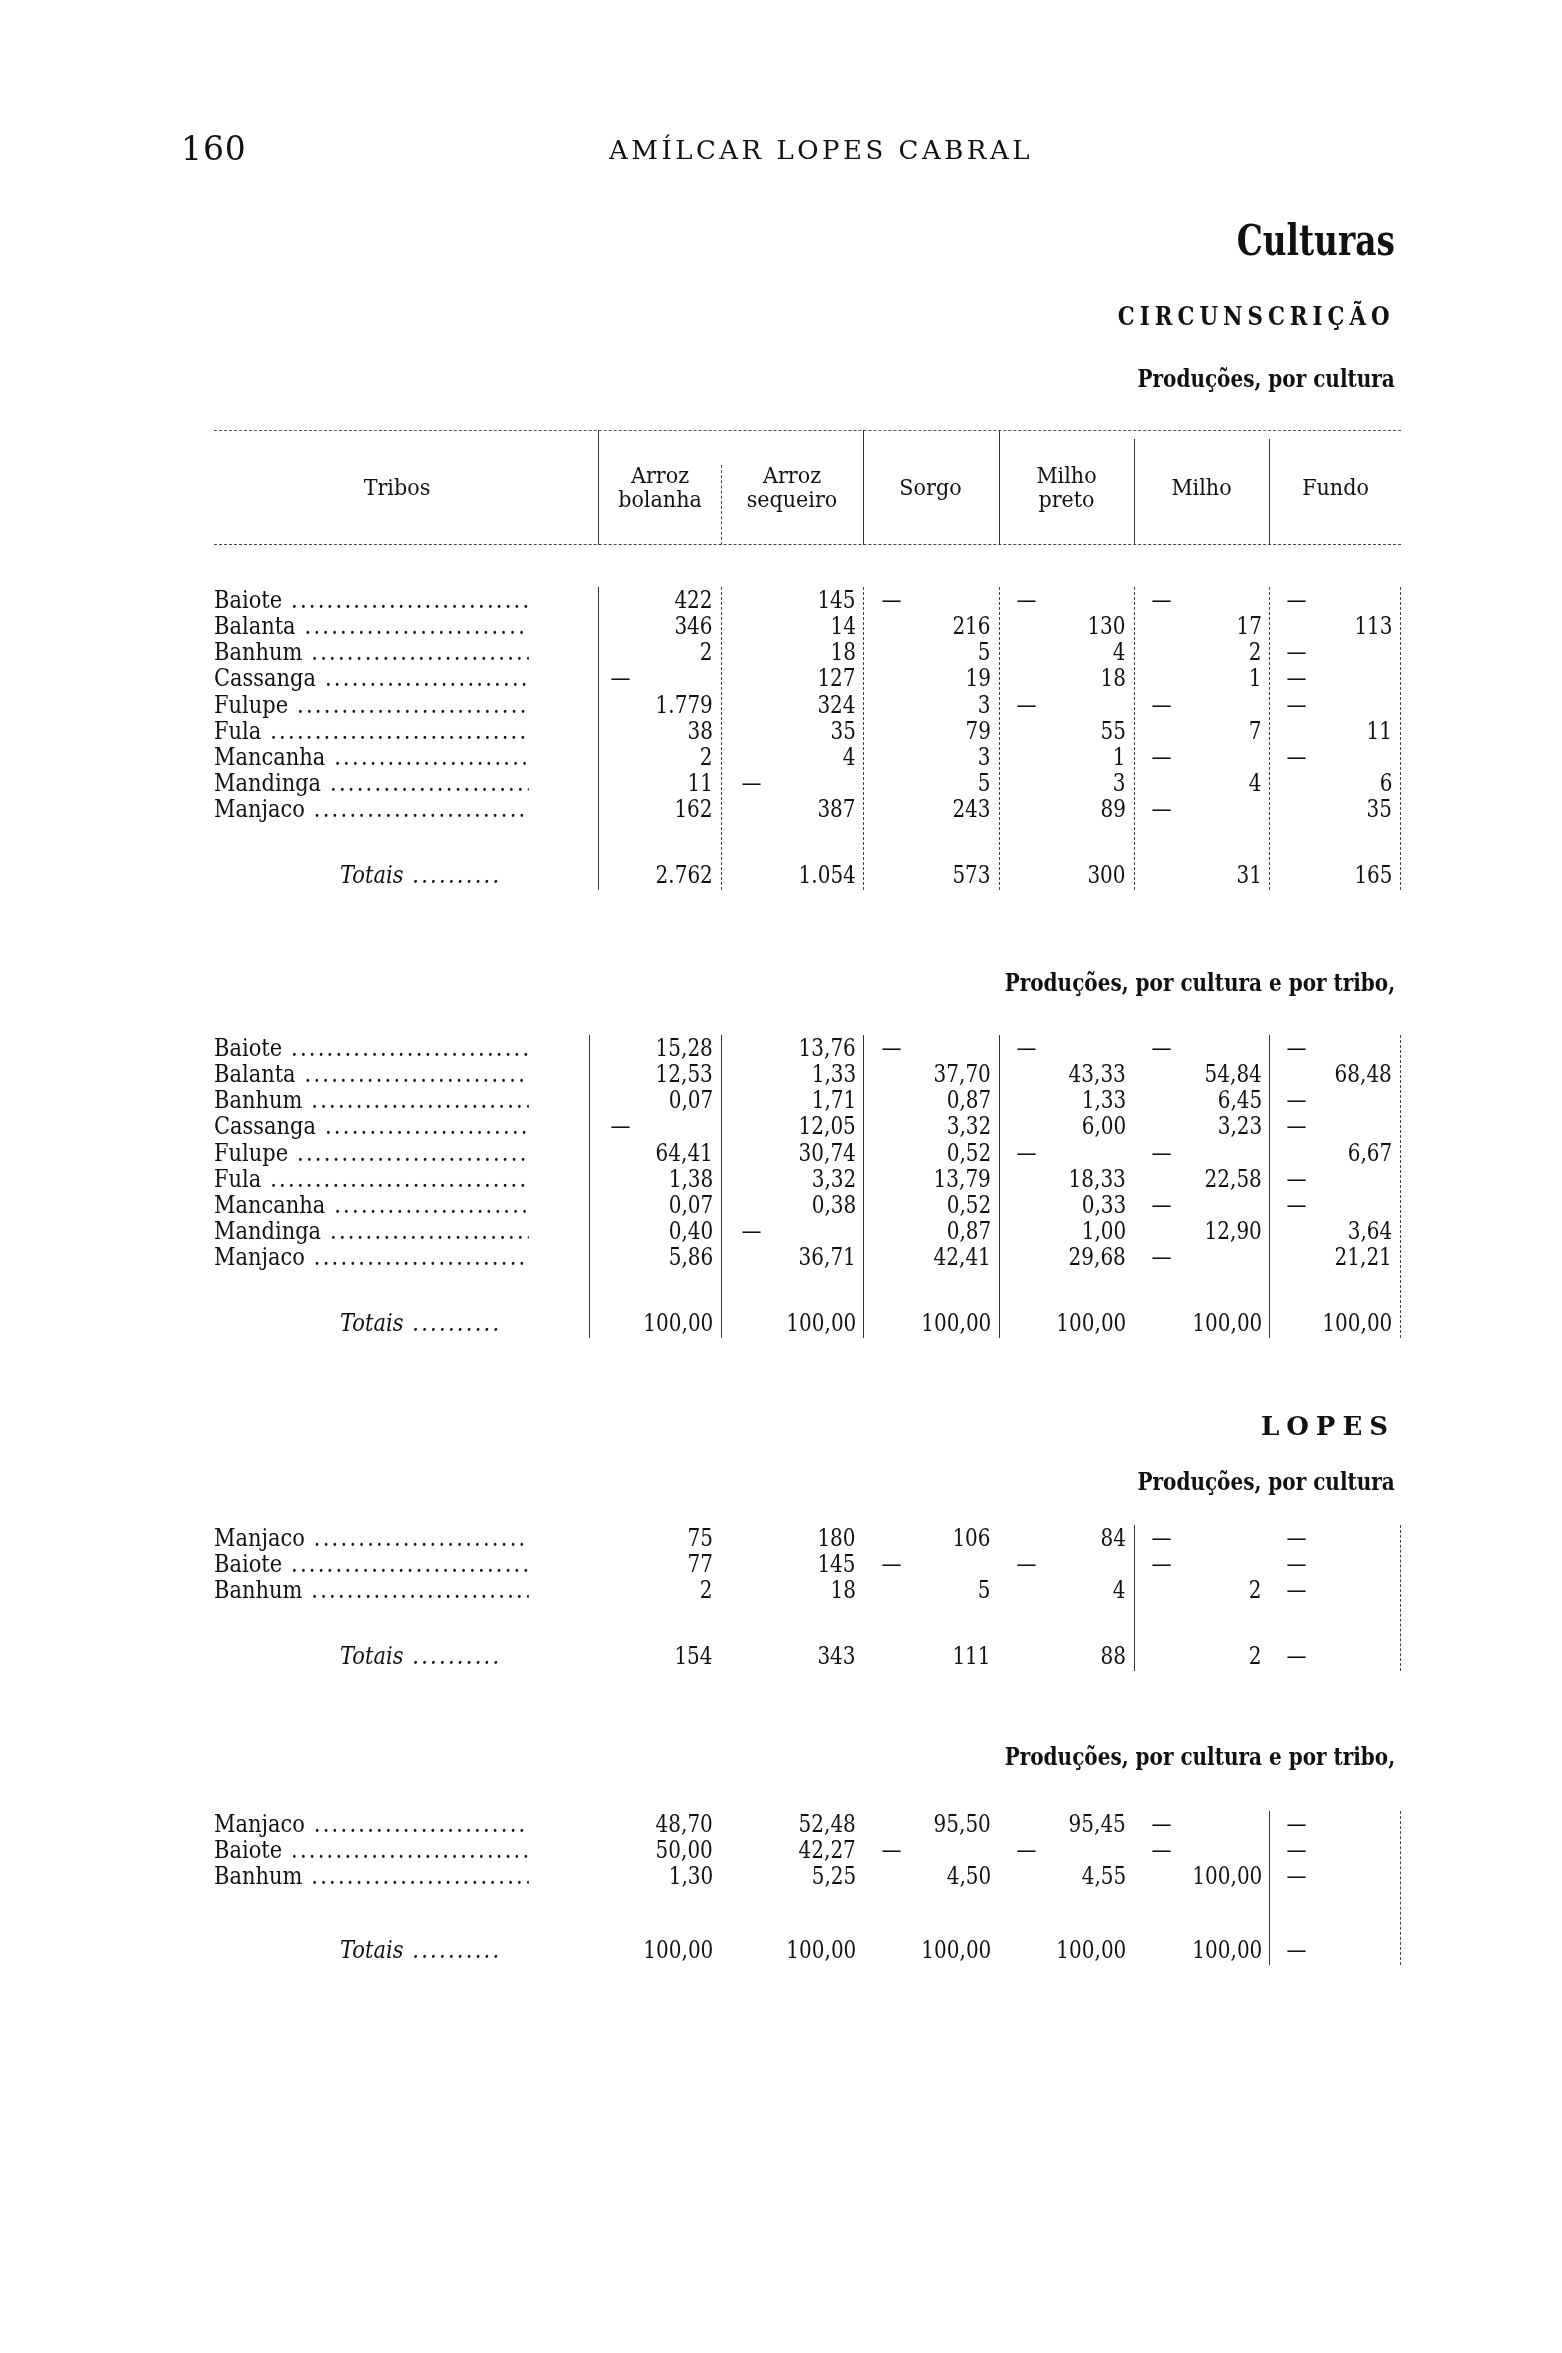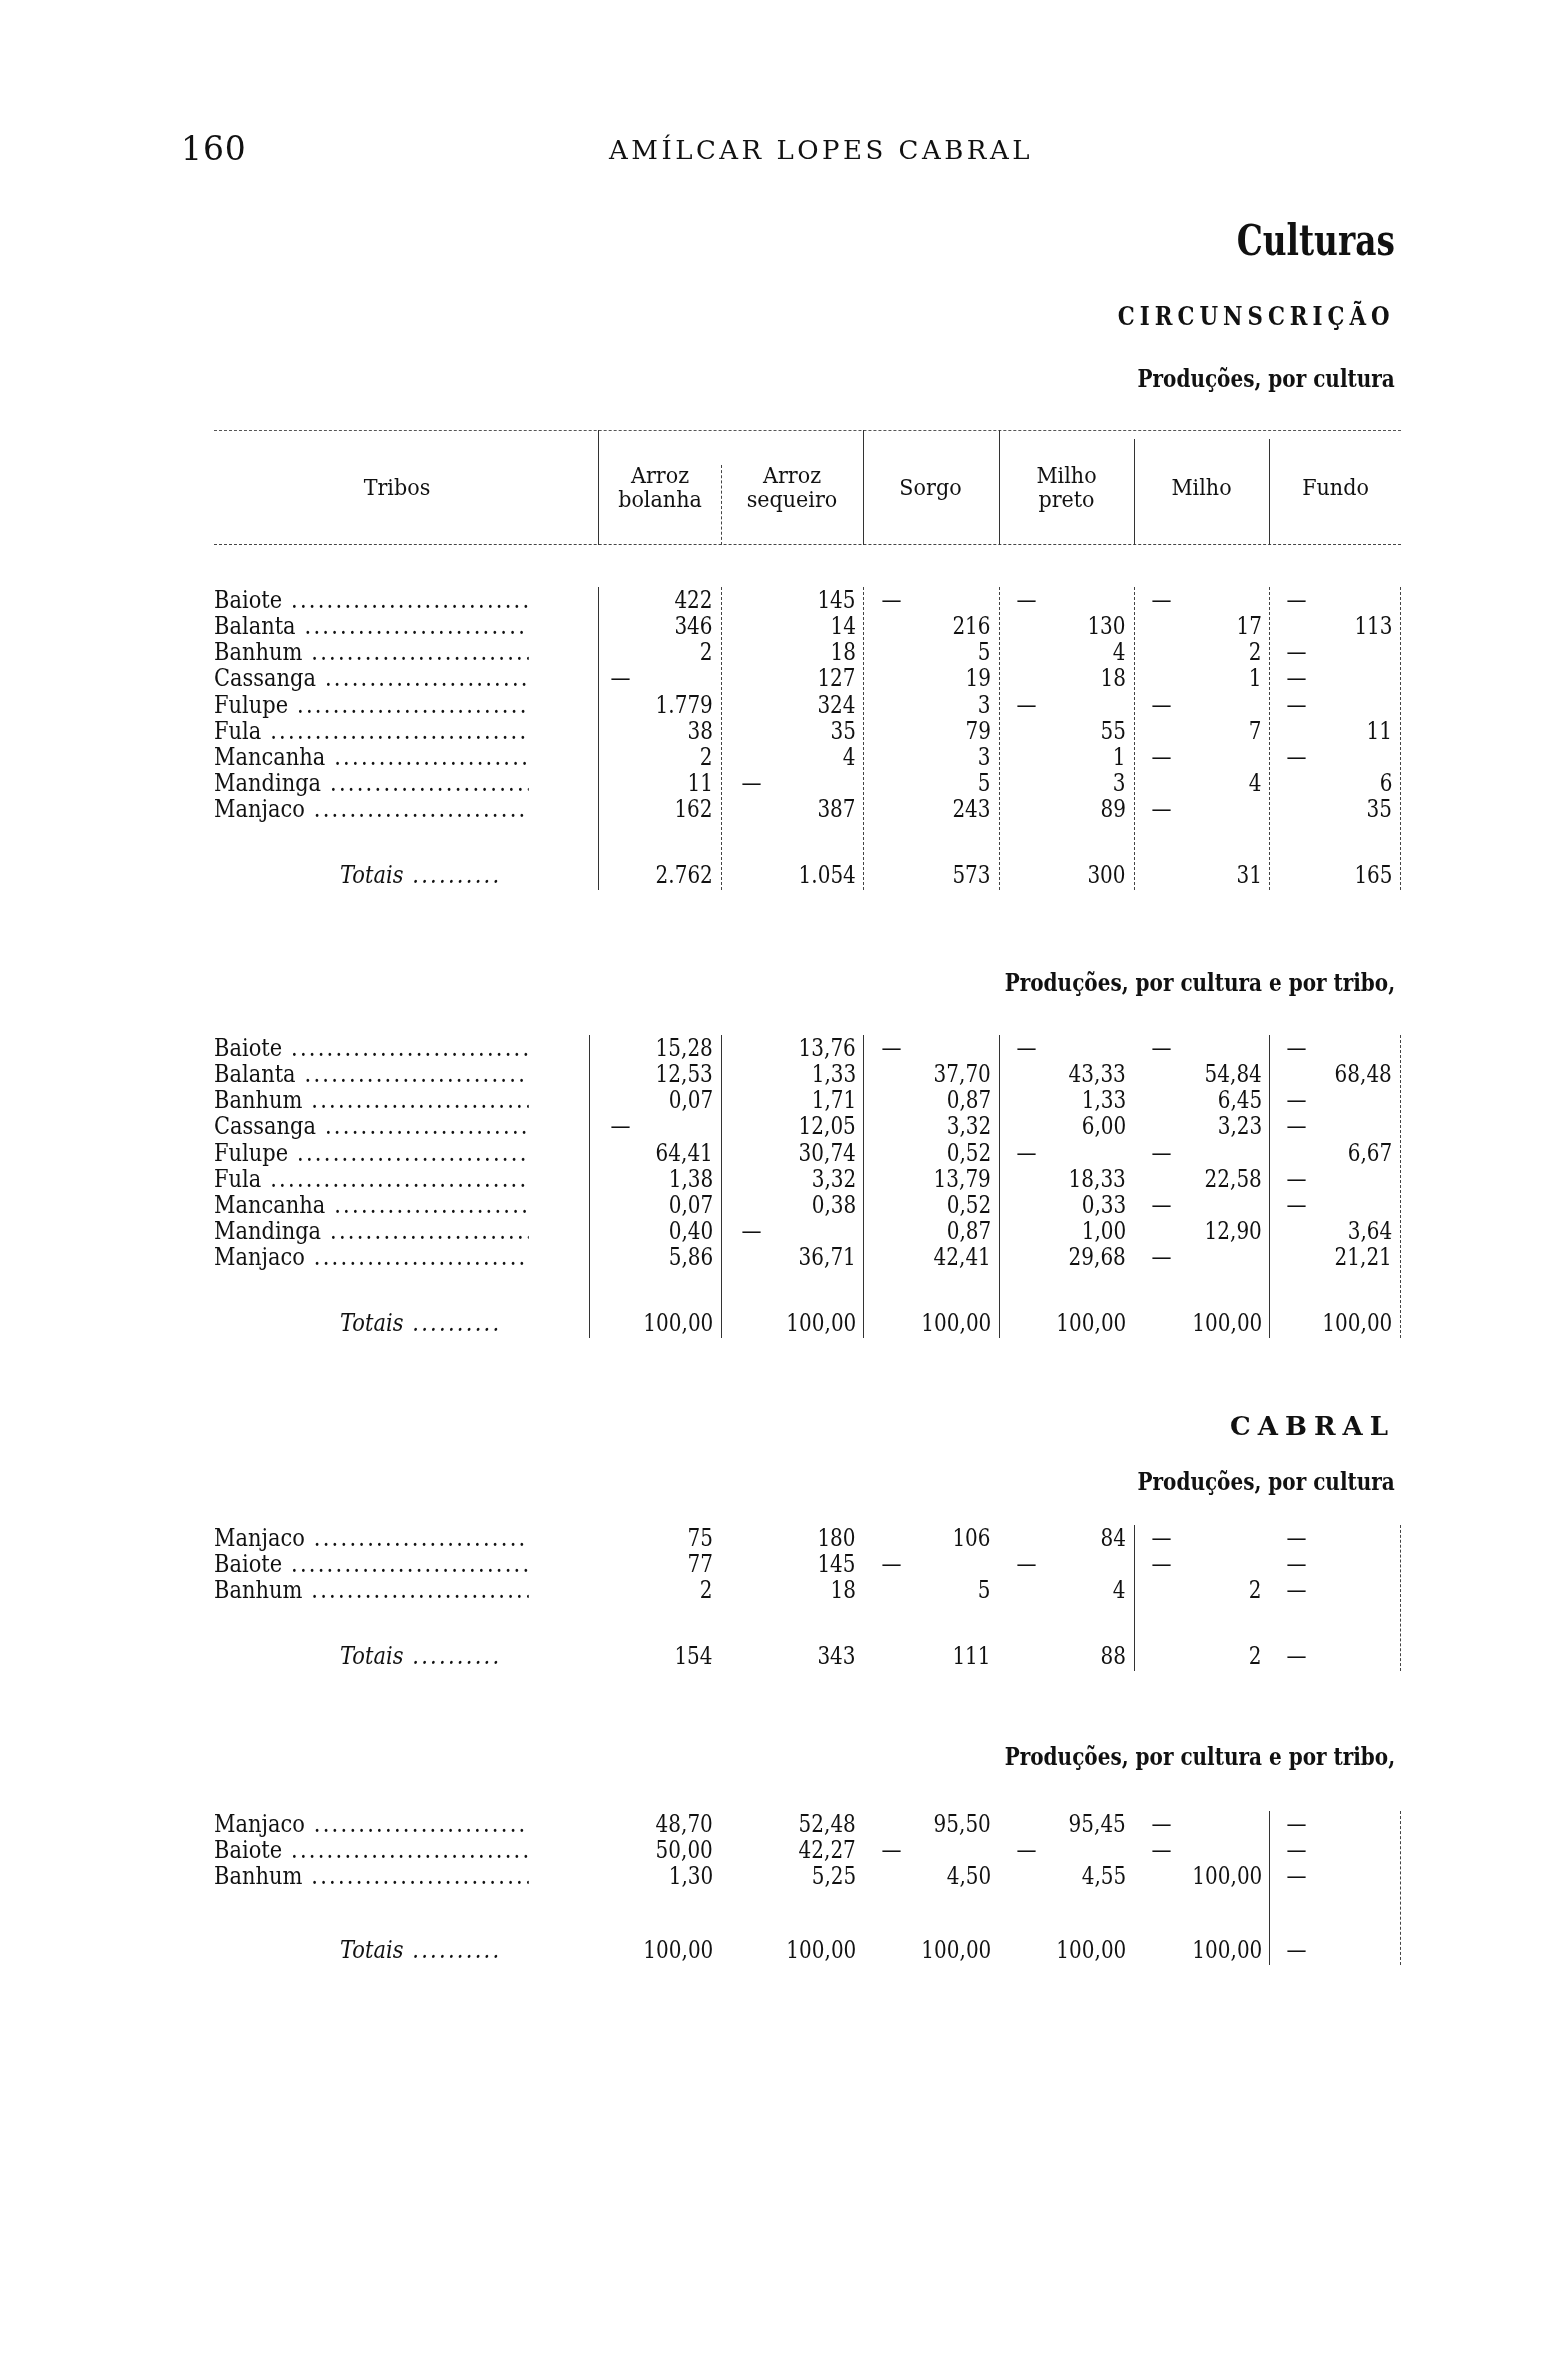--- a/index.html
+++ b/index.html
@@ -275,21 +275,21 @@
       <div class="lbl tot"><span>Totais</span><span class="dots"> ..........</span></div>
       <div class="num" style="right: 688px;">100,00</div>
       <div class="num" style="right: 545px;">100,00</div>
       <div class="num" style="right: 410px;">100,00</div>
       <div class="num" style="right: 275px;">100,00</div>
       <div class="num" style="right: 139px;">100,00</div>
       <div class="num" style="right: 8.7px;">100,00</div>
     </div>
   </div>
 
-<div class="abs posto" style="top:1411px">CABRAL</div>
+<div class="abs posto" style="top:1411px">LOPES</div>
 <div class="abs sub" style="top:1467px">Produções, por cultura</div>
 <div class="abs tbl" id="t3" style="top:1525px">
     <div class="vsep" style="left: 920px; top: 0px; height: 146px;"></div>
     <div class="vsep d" style="left: 1186px; top: 0px; height: 146px;"></div>
     <div class="row" style="top: 0px;">
       <div class="lbl"><span>Manjaco</span><span class="dots"> ..............................</span></div>
       <div class="num" style="right: 688px;">75</div>
       <div class="num" style="right: 545px;">180</div>
       <div class="num" style="right: 410px;">106</div>
       <div class="num" style="right: 275px;">84</div>

